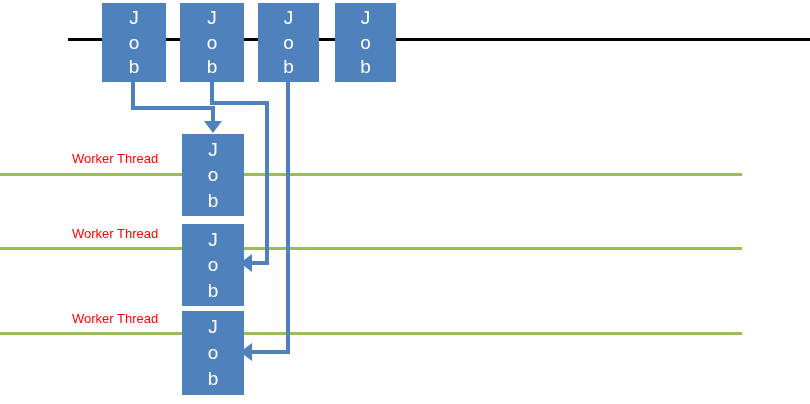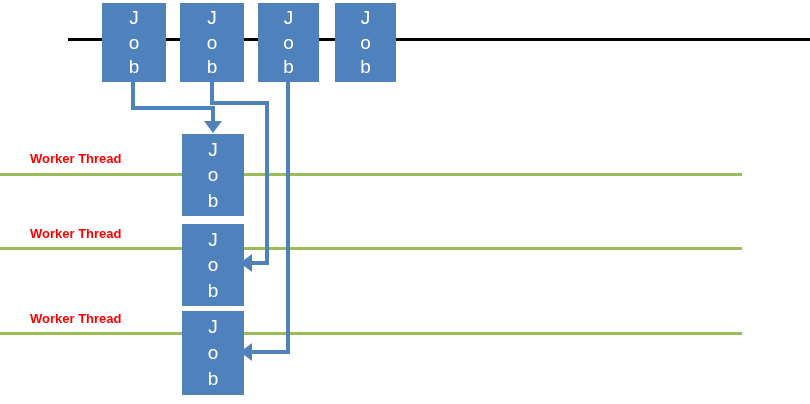--- a/index.html
+++ b/index.html
@@ -19,25 +19,26 @@
     position: absolute;
     background: #000000;
   }
   .thread-line {
     position: absolute;
     background: #9CBB59;
   }
   .thread-label {
     position: absolute;
     color: #FF0000;
-    font-weight: bold;
+    font-weight: normal;
     font-size: 13px;
     line-height: 14px;
     white-space: nowrap;
     font-family: "Liberation Sans", sans-serif;
+    margin-left: 42px;
   }
   .job-box {
     position: absolute;
     background: #4F81BD;
     color: #FFFFFF;
     display: flex;
     flex-direction: column;
     align-items: center;
     justify-content: space-evenly;
     font-size: 19px;

